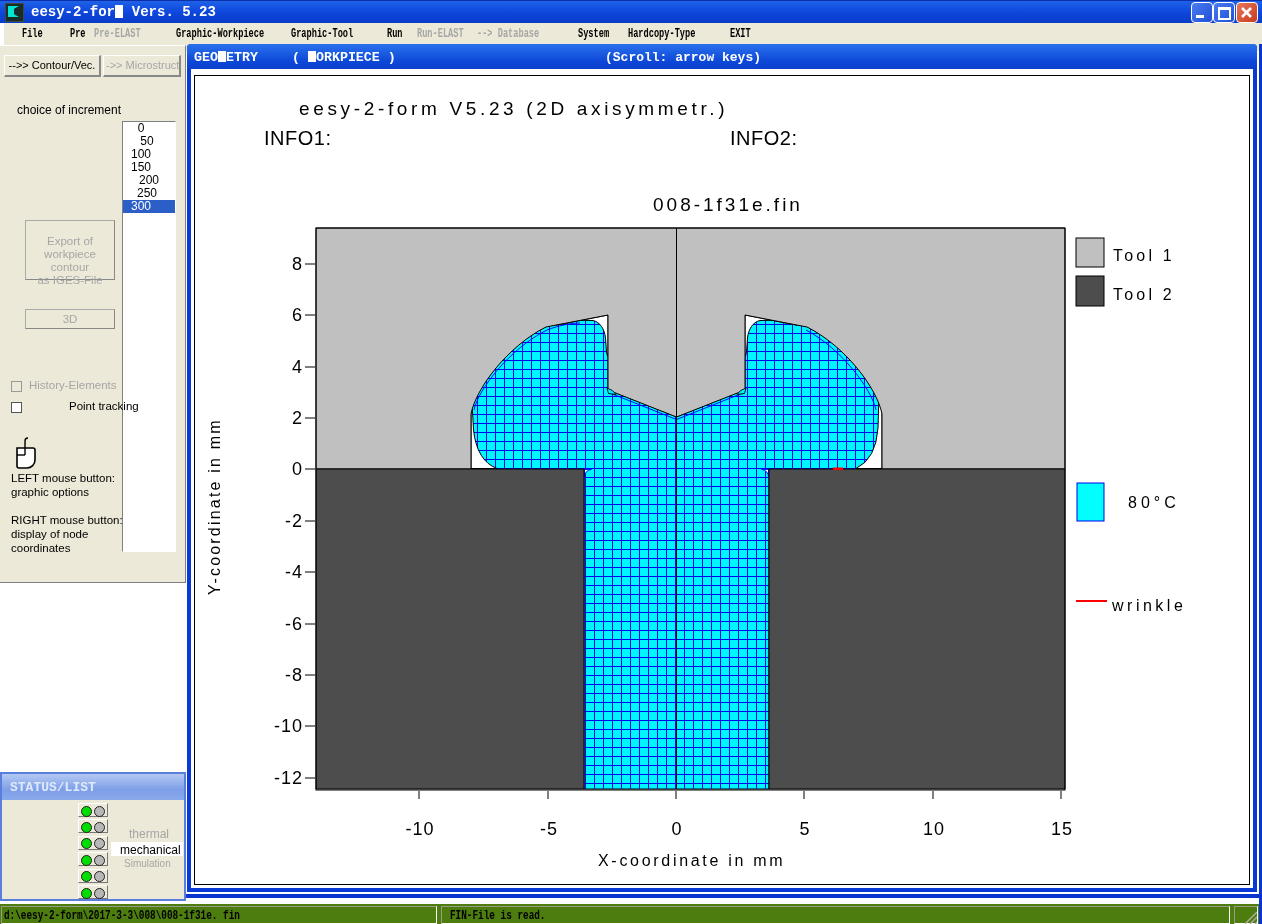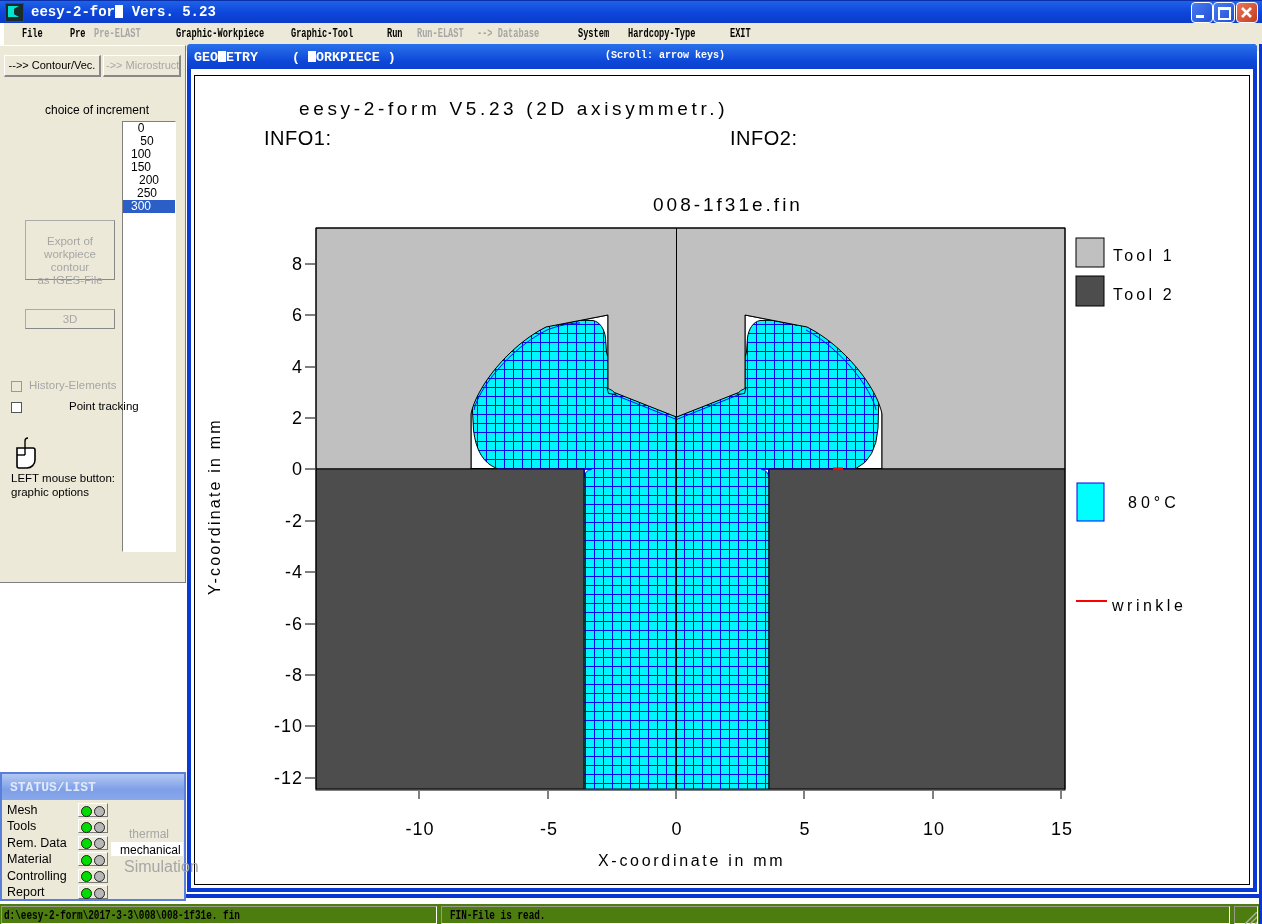--- a/index.html
+++ b/index.html
@@ -52,21 +52,21 @@
 
 <div class="abs" style="left:1259px;top:44px;width:3px;height:880px;background:#0a35cf;"></div>
 <div class="abs" style="left:186px;top:894px;width:1076px;height:4px;background:#0a35cf;"></div>
 
 <div class="abs" id="gwin" style="left:187px;top:44px;width:1070px;height:848px;
      background:#fff;border:4px solid #0a3ad6;border-radius:4px 4px 0 0;box-sizing:border-box;"></div>
 <div class="abs" style="left:187px;top:44px;width:1070px;height:25px;border-radius:4px 4px 0 0;
      background:linear-gradient(#2a72ec,#0d47d8 70%,#0c40cc);"></div>
 <span class="abs mono" style="left:194px;top:50px;font-size:13.3px;color:#fff;">GEO<span style="display:inline-block;width:8px;height:11px;background:#fff;vertical-align:-1px;"></span>ETRY</span>
 <span class="abs mono" style="left:292px;top:50px;font-size:13.3px;color:#fff;">( <span style="display:inline-block;width:8px;height:11px;background:#fff;vertical-align:-1px;"></span>ORKPIECE )</span>
-<span class="abs mono" style="left:605px;top:50px;font-size:10px;color:#fff;">(Scroll: arrow keys)</span>
+<span class="abs mono" style="left:605px;top:50px;font-size:13px;color:#fff;">(Scroll: arrow keys)</span>
 
 <div class="abs" style="left:194px;top:75px;width:1056px;height:810px;border:1px solid #000;box-sizing:border-box;background:#fff;"></div>
 
 <svg class="abs" style="left:195px;top:76px;" width="1054" height="808" viewBox="195 76 1054 808">
   <defs>
     <pattern id="mesh" width="9" height="9" patternUnits="userSpaceOnUse">
       <path d="M9,0.5 H0.5 V9" fill="none" stroke="#0008f0" stroke-width="1.2" shape-rendering="crispEdges"></path>
     </pattern>
     <path id="wp" d="M584,789 V469 H471 V406 C476,386 508,345 546,326.5 L608,314.5 V389.5 L676.5,416.8 L745,389.5 V314.5 L807,326.5 C845,345 878,386 882,406 V469 H769 V789 Z"></path>
   </defs>
@@ -158,21 +158,21 @@
 <div class="abs" id="leftpanel" style="left:0;top:45px;width:186px;height:538px;background:#ece9d8;
      border-top:1px solid #fff;border-right:1px solid #808080;border-bottom:1px solid #808080;box-sizing:border-box;">
 
   <div class="abs" style="left:4px;top:9px;width:97px;height:22px;background:#ece9d8;
        border-top:1px solid #fff;border-left:1px solid #fff;border-right:2px solid #888;border-bottom:2px solid #888;box-sizing:border-box;
        font-size:11px;text-align:center;line-height:18px;">--&gt;&gt; Contour/Vec.</div>
   <div class="abs" style="left:103px;top:9px;width:78px;height:22px;background:#ece9d8;
        border-top:1px solid #fff;border-left:1px solid #fff;border-right:2px solid #888;border-bottom:2px solid #888;box-sizing:border-box;
        font-size:11px;color:#a6a6a6;line-height:18px;overflow:hidden;white-space:nowrap;padding-left:2px;">-&gt;&gt; Microstructure</div>
 
-  <div class="abs" style="left:17px;top:57px;width:160px;text-align:center;font-size:12px;">choice of increment</div>
+  <div class="abs" style="left:17px;top:57px;width:160px;text-align:left;font-size:12px;">choice of increment</div>
 
   <div class="abs" style="left:122px;top:75px;width:54px;height:431px;background:#fff;
        border-top:1px solid #808080;border-left:1px solid #808080;border-right:1px solid #fff;border-bottom:1px solid #fff;box-sizing:border-box;
        font-size:12px;text-align:center;">
     <div style="height:13px;line-height:13px;padding-right:16px;">0</div>
     <div style="height:13px;line-height:13px;padding-right:4px;">50</div>
     <div style="height:13px;line-height:13px;padding-right:16px;">100</div>
     <div style="height:13px;line-height:13px;padding-right:16px;">150</div>
     <div style="height:13px;line-height:13px;padding-right:0;">200</div>
     <div style="height:13px;line-height:13px;padding-right:4px;">250</div>
@@ -193,29 +193,29 @@
   <div class="abs" style="left:29px;top:354px;font-size:11.5px;color:#000;padding-left:40px;">Point tracking</div>
 
   <svg class="abs" style="left:13px;top:390px;" width="26" height="36" viewBox="0 0 26 36">
     <path d="M4,12 h16 a2,2 0 0 1 2,2 v10 a8,8 0 0 1 -8,8 h-8 a2,2 0 0 1 -2,-2 Z" fill="#fff" stroke="#000" stroke-width="1.6"></path>
     <line x1="4" y1="19" x2="12" y2="19" stroke="#000" stroke-width="1.4"></line>
     <line x1="12" y1="12" x2="12" y2="19" stroke="#000" stroke-width="1.4"></line>
     <path d="M12,12 L12,5 Q12,2 15,2" fill="none" stroke="#000" stroke-width="1.4"></path>
   </svg>
 
   <div class="abs" style="left:11px;top:425px;font-size:11.5px;line-height:14px;">LEFT mouse button:<br>graphic options</div>
+  <div class="abs" style="left:11px;top:467px;font-size:11.5px;line-height:14px;">RIGHT mouse button:<br>display of node<br>coordinates</div>
 </div>
 
 <div class="abs" id="statuspanel" style="left:0;top:772px;width:186px;height:129px;background:#ece9d8;
      border:2px solid #5a7edc;box-sizing:border-box;">
   <div class="abs" style="left:0;top:0;width:182px;height:26px;
        background:linear-gradient(#b4c9f2,#7e9fe8 60%,#88a8ea);">
     <span class="abs mono" style="left:8px;top:6px;font-size:13px;color:#dfe9fb;">STATUS/LIST</span>
   </div>
-  <div class="abs" style="left:5px;top:28px;font-size:12.5px;line-height:16.4px;">Mesh<br>Tools<br>Rem. Data<br>Material<br>Controlling<br>Report</div>
 
   <div class="abs" id="leds" style="left:76px;top:29px;">
       <div style="position:absolute;left:0;top:0.0px;width:30px;height:14px;background:#ece9d8;border:1px solid #fff;border-right-color:#777;border-bottom-color:#777;box-sizing:border-box;">
         <div style="position:absolute;left:2px;top:1.5px;width:9px;height:9px;border-radius:50%;background:#00dd00;border:1px solid #222;"></div>
         <div style="position:absolute;left:15px;top:1.5px;width:9px;height:9px;border-radius:50%;background:#b8b8b8;border:1px solid #222;"></div>
       </div>
       <div style="position:absolute;left:0;top:16.4px;width:30px;height:14px;background:#ece9d8;border:1px solid #fff;border-right-color:#777;border-bottom-color:#777;box-sizing:border-box;">
         <div style="position:absolute;left:2px;top:1.5px;width:9px;height:9px;border-radius:50%;background:#00dd00;border:1px solid #222;"></div>
         <div style="position:absolute;left:15px;top:1.5px;width:9px;height:9px;border-radius:50%;background:#b8b8b8;border:1px solid #222;"></div>
       </div>
@@ -232,21 +232,21 @@
         <div style="position:absolute;left:15px;top:1.5px;width:9px;height:9px;border-radius:50%;background:#b8b8b8;border:1px solid #222;"></div>
       </div>
       <div style="position:absolute;left:0;top:82.0px;width:30px;height:14px;background:#ece9d8;border:1px solid #fff;border-right-color:#777;border-bottom-color:#777;box-sizing:border-box;">
         <div style="position:absolute;left:2px;top:1.5px;width:9px;height:9px;border-radius:50%;background:#00dd00;border:1px solid #222;"></div>
         <div style="position:absolute;left:15px;top:1.5px;width:9px;height:9px;border-radius:50%;background:#b8b8b8;border:1px solid #222;"></div>
       </div>
     </div>
   <div class="abs" style="left:127px;top:53px;font-size:12px;color:#a6a6a6;">thermal</div>
   <div class="abs" style="left:109px;top:68px;width:72px;height:14px;background:#fff;"></div>
   <div class="abs" style="left:118px;top:69px;font-size:12px;color:#000000;">mechanical</div>
-  <div class="abs" style="left:122px;top:84px;font-size:16px;color:#a6a6a6;">Simulation</div>
+  <div class="abs" style="left:122px;top:84px;font-size:10px;color:#a6a6a6;">Simulation</div>
 </div>
 
 <div class="abs" id="statusbar" style="left:0;top:903px;width:1262px;height:21px;background:#4d7c0f;border-top:1px solid #fff;box-sizing:border-box;">
   <div class="abs" style="left:1px;top:2px;width:436px;height:18px;border:1px solid #9a9a8a;border-right-color:#fff;border-bottom-color:#fff;box-sizing:border-box;">
     <span class="abs mono mi" style="left:2px;top:2px;font-size:12px;transform:scaleX(0.78);">d:\eesy-2-form\2017-3-3\008\008-1f31e. fin</span>
   </div>
   <div class="abs" style="left:441px;top:2px;width:789px;height:18px;border:1px solid #9a9a8a;border-right-color:#fff;border-bottom-color:#fff;box-sizing:border-box;">
     <span class="abs mono mi" style="left:8px;top:2px;font-size:12px;transform:scaleX(0.78);">FIN-File is read.</span>
   </div>
   <div class="abs" style="left:1234px;top:2px;width:24px;height:18px;border:1px solid #9a9a8a;border-right-color:#fff;border-bottom-color:#fff;box-sizing:border-box;"></div>

